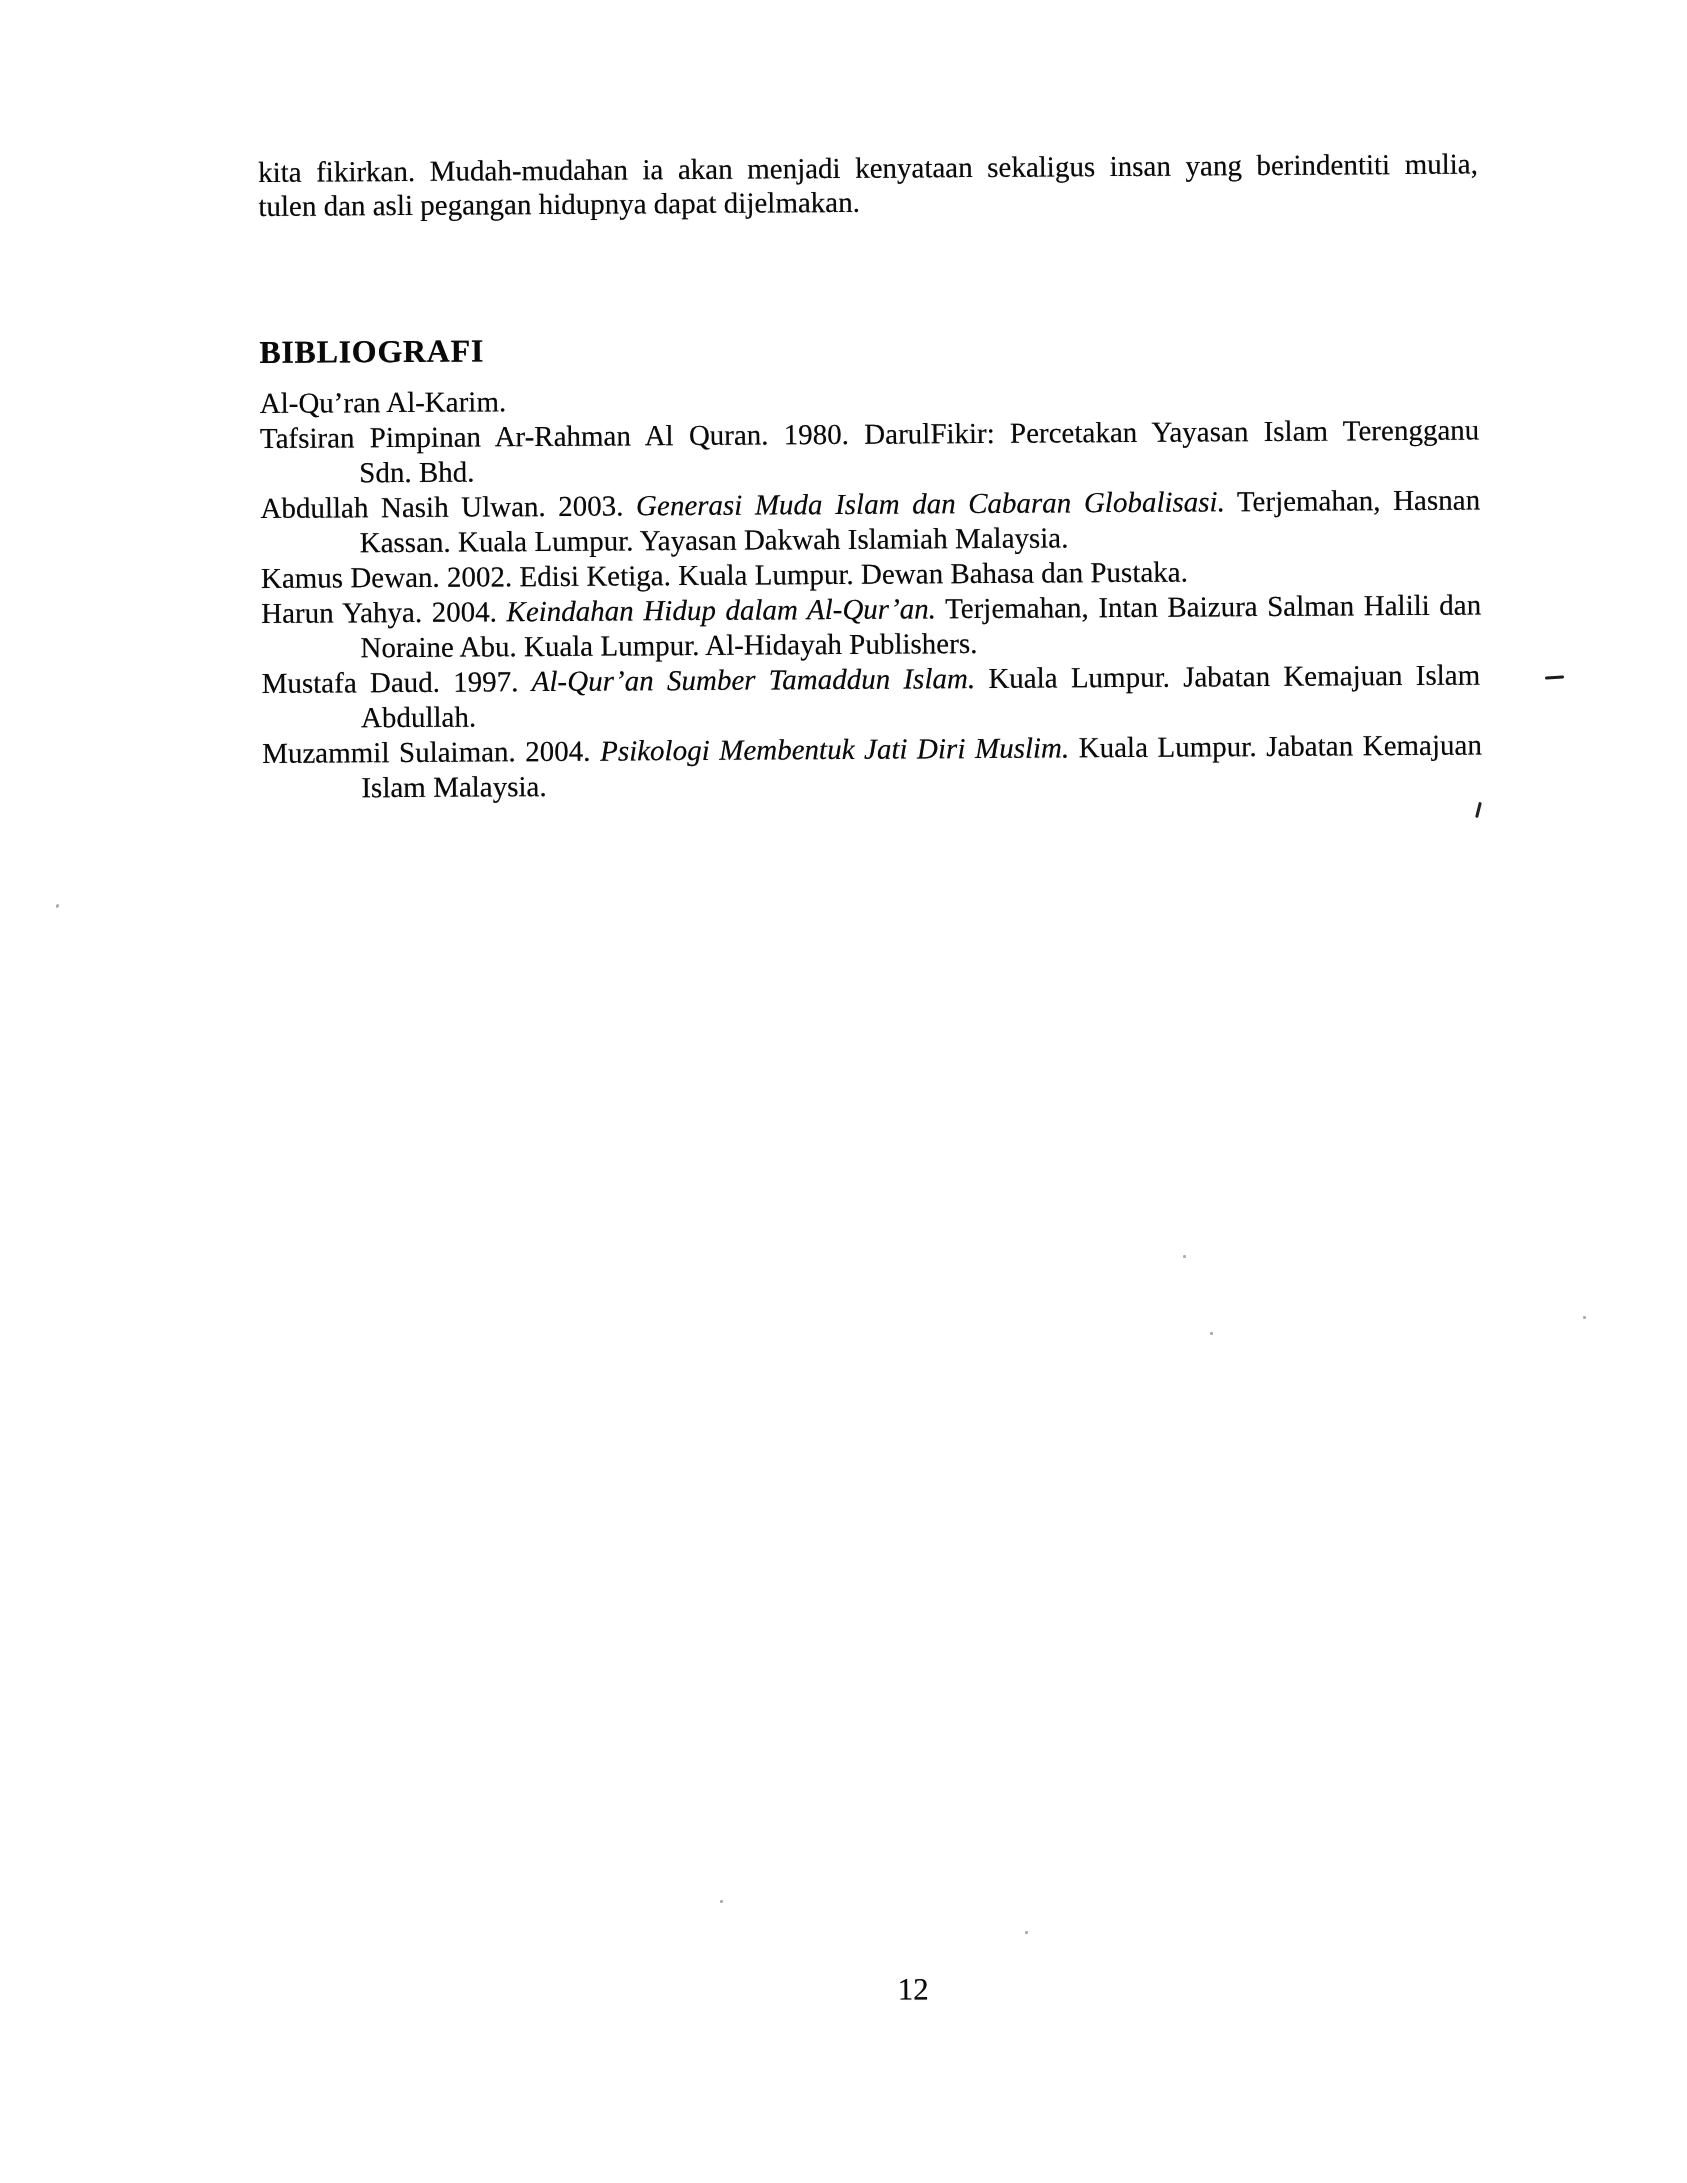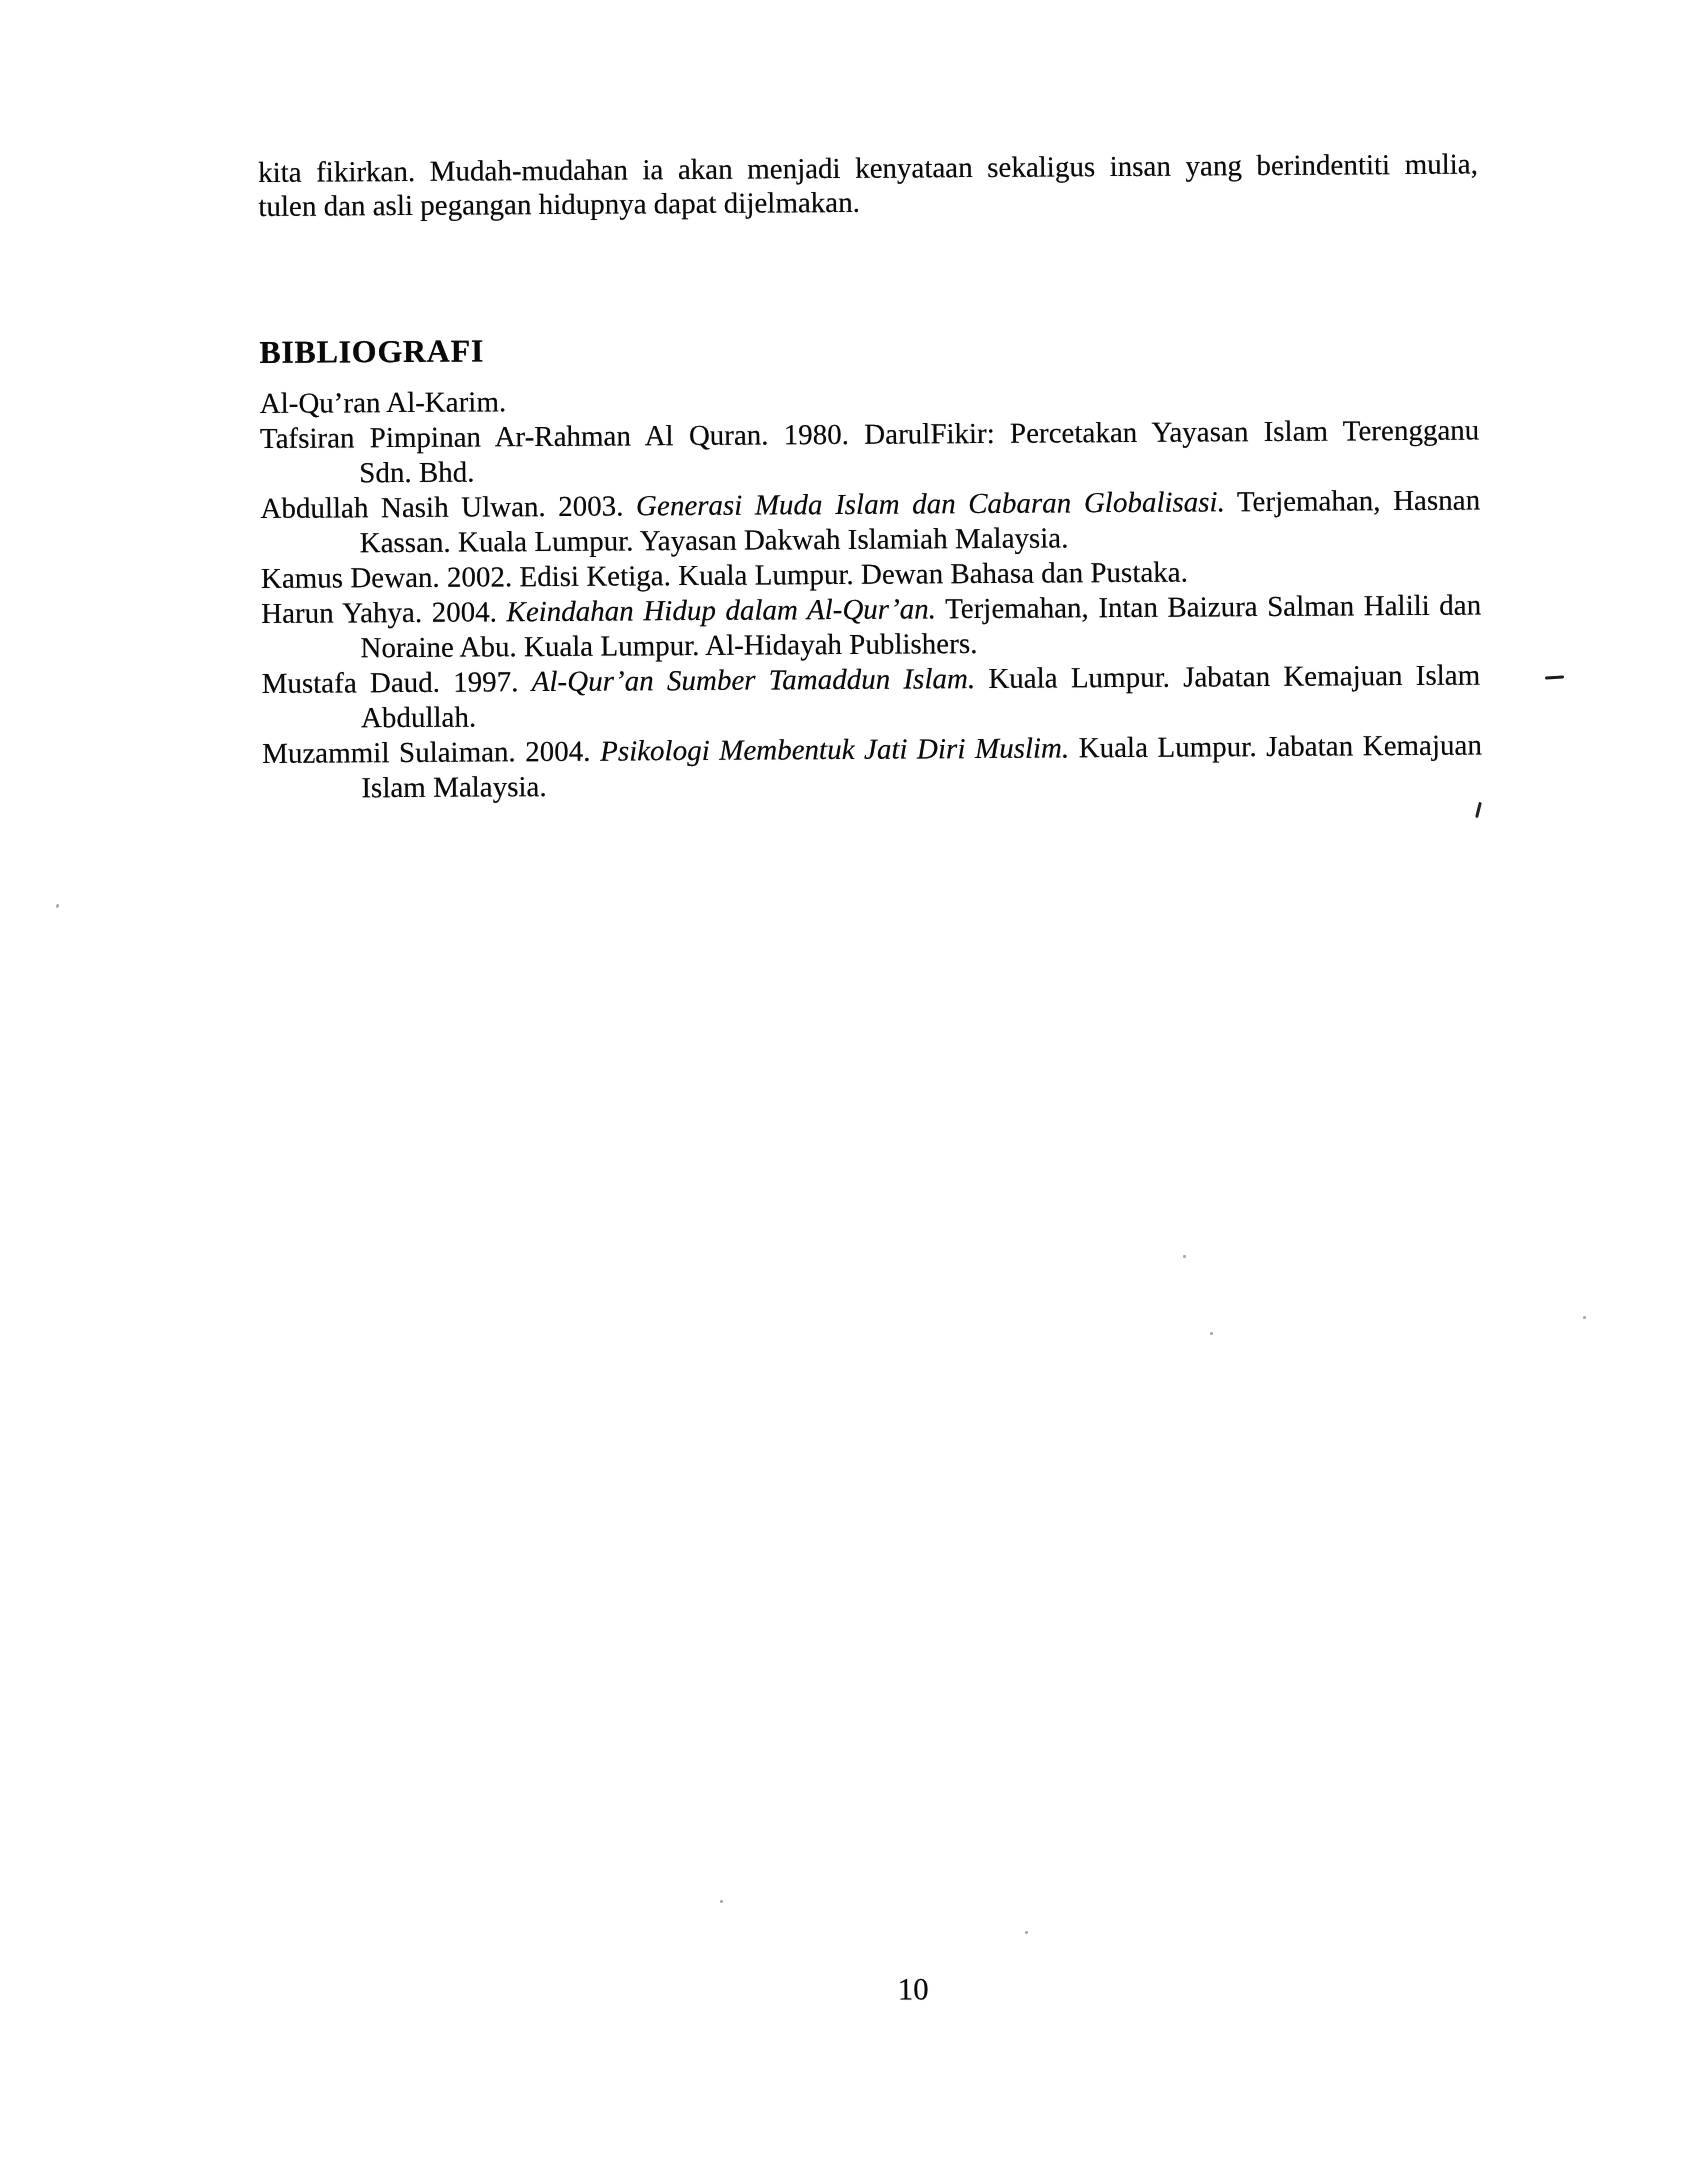--- a/index.html
+++ b/index.html
@@ -95,21 +95,21 @@
         <div>
           <div class="line"><span class="txt" style="word-spacing: 6px;"><span class="seg-r">Mustafa Daud. 1997. </span><span class="seg-i">Al-Qur’an Sumber Tamaddun Islam.</span><span class="seg-r"> Kuala Lumpur. Jabatan Kemajuan Islam</span></span></div>
           <div class="line indent"><span class="txt"><span class="seg-r">Abdullah.</span></span></div>
         </div>
         <div>
           <div class="line"><span class="txt" style="word-spacing: 2.3px;"><span class="seg-r">Muzammil Sulaiman. 2004. </span><span class="seg-i">Psikologi Membentuk Jati Diri Muslim.</span><span class="seg-r"> Kuala Lumpur. Jabatan Kemajuan</span></span></div>
           <div class="line indent"><span class="txt"><span class="seg-r">Islam Malaysia.</span></span></div>
         </div>
       </div>
 
-    <div class="pagenum">10</div>
+    <div class="pagenum">12</div>
   </div>
 
   <div id="artifacts">
       <div class="artifact dash" style="left: 1545px; top: 676px; width: 18.5px; height: 2.6px; transform: rotate(-4deg);"></div>
       <div class="artifact tick" style="left: 1477px; top: 802px; width: 3.3px; height: 16px; transform: rotate(14deg);"></div>
       <div class="artifact speck" style="left: 1183px; top: 1255px; width: 2.6px; height: 2.6px; transform: rotate(0deg);"></div>
       <div class="artifact speck" style="left: 1210px; top: 1332px; width: 2.6px; height: 2.6px; transform: rotate(0deg);"></div>
       <div class="artifact speck" style="left: 56px; top: 904px; width: 3.3px; height: 4px; transform: rotate(30deg);"></div>
       <div class="artifact speck" style="left: 1025px; top: 1931px; width: 2.6px; height: 2.6px; transform: rotate(0deg);"></div>
       <div class="artifact speck" style="left: 1583px; top: 1316px; width: 2.6px; height: 2.6px; transform: rotate(0deg);"></div>

